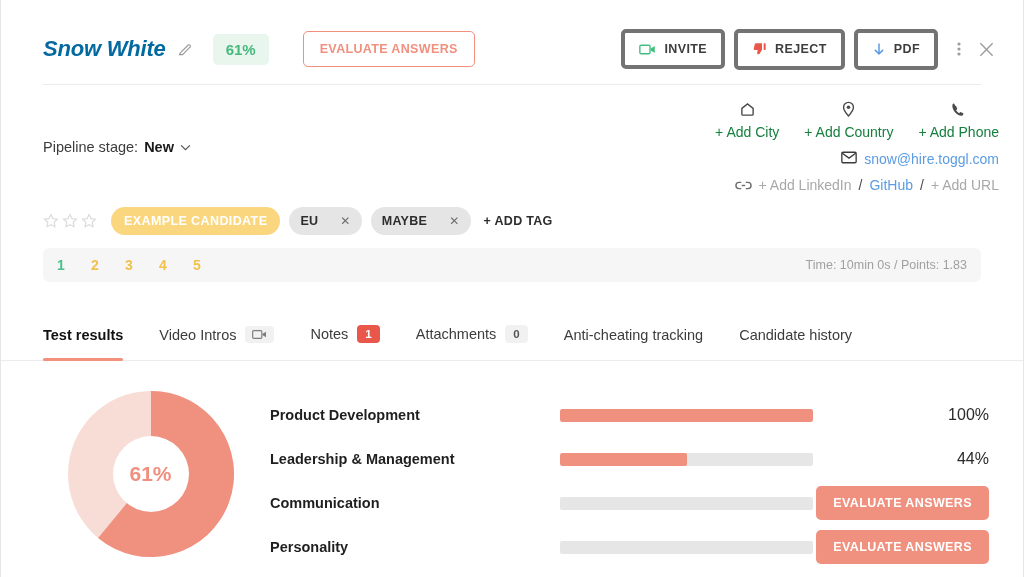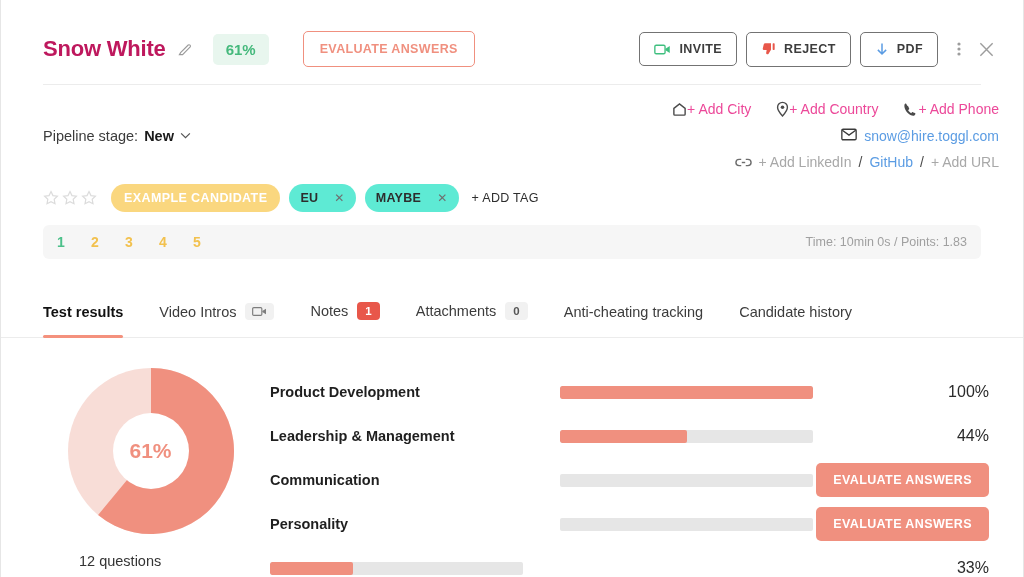--- a/index.html
+++ b/index.html
@@ -20,22 +20,23 @@
   }
 
   
   .header {
     display: flex; align-items: center;
     padding: 22px 24px 0 42px;
     height: 76px;
   }
   .title-wrap { display: flex; align-items: center; gap: 11px; }
   .cand-name {
-    font-size: 22px; font-weight: bold; color: #be185d;
+    font-size: 22px; font-weight: bold; color: #0369a1;
     letter-spacing: -0.2px;
+    font-style: italic;
   }
   .edit-icon { display: flex; align-items: center; color: #9a9a9a; cursor: pointer; }
   .score-badge {
     margin-left: 9px;
     background: #e8f6ee; color: #45b97c;
     font-size: 15px; font-weight: bold;
     padding: 7px 13px; border-radius: 5px;
   }
   .eval-outline-btn {
     margin-left: 23px;
@@ -45,21 +46,21 @@
     font-size: 12.5px; font-weight: bold;
     letter-spacing: 0.35px;
     padding: 10px 16px;
     border-radius: 5px;
     cursor: pointer;
     font-family: "Liberation Sans", sans-serif;
   }
   .header-actions { margin-left: auto; display: flex; align-items: center; gap: 9px; }
   .act-btn {
     display: flex; align-items: center; gap: 8px;
-    border: 1px solid #737373; background: #fff;
+    border: 4px solid #737373; background: #fff;
     border-radius: 5px;
     padding: 9px 14px;
     font-size: 12.5px; font-weight: bold; letter-spacing: 0.4px;
     color: #3d3d3d; cursor: pointer;
     font-family: "Liberation Sans", sans-serif;
   }
   .icon-btn {
     background: none; border: none; cursor: pointer;
     color: #9d9d9d; display: flex; align-items: center; justify-content: center;
     padding: 4px;
@@ -75,49 +76,49 @@
   .pipeline {
     font-size: 14.5px; color: #3c3c3c; display: flex; align-items: center; gap: 6px;
     cursor: pointer;
   }
   .pipeline b { color: #1a1a1a; font-weight: bold; }
   .contact-col { margin-left: auto; text-align: right; }
   .contact-row1 { display: flex; align-items: center; gap: 25px; justify-content: flex-end; }
   .contact-row2 { display: flex; align-items: flex-start; gap: 7px; justify-content: flex-end; margin-top: 11px; }
   .contact-row3 { display: flex; align-items: center; gap: 7px; justify-content: flex-end; margin-top: 10px; }
   .add-link {
-    display: flex; align-items: center; 
-    font-size: 14px; color: #ec4899; cursor: pointer;
+    display: flex; align-items: center; gap: 7px;
+    font-size: 14px; color: #15803d; cursor: pointer; flex-direction: column;
   }
   .add-link .gl { color: #4a4a4a; display: flex; }
   .email-link { font-size: 14px; color: #5b9ce3; cursor: pointer; }
   .sep { color: #4a4a4a; font-size: 14px; }
   .gh-link { color: #5b9ce3; font-size: 14px; cursor: pointer; }
   .plain-grey { color: #a8a8a8; font-size: 14px; cursor: pointer; }
 
   
   .tags-row {
     display: flex; align-items: center; gap: 9px;
     padding: 6px 24px 0 42px; margin-top: 8px;
   }
   .stars { display: flex; gap: 3px; margin-right: 5px; }
   .pill-example {
     background: #fad77f; color: #ffffff;
     font-size: 12.5px; font-weight: bold; letter-spacing: 0.4px;
     padding: 7px 13px; border-radius: 14px;
   }
   .tag-chip {
-    background: #5eead4; color: #2d2d2d;
+    background: #e5e5e5; color: #2d2d2d;
     font-size: 12.5px; font-weight: bold; letter-spacing: 0.3px;
     padding: 7px 11px; border-radius: 14px;
-    display: flex; align-items: center; gap: 16px; cursor: pointer;
+    display: flex; align-items: center; gap: 22px; cursor: pointer;
   }
   .tag-chip .x { color: #6f6f6f; font-size: 12px; font-weight: normal; }
   .add-tag {
-    font-size: 12.5px; font-weight: normal; letter-spacing: 0.3px;
+    font-size: 12.5px; font-weight: bold; letter-spacing: 0.3px;
     color: #2d2d2d; cursor: pointer; padding-left: 4px;
   }
 
   
   .qstrip {
     margin: 13px 42px 0 42px;
     background: #f6f6f6; border-radius: 6px;
     height: 34px; display: flex; align-items: center;
     padding: 0 14px;
   }

